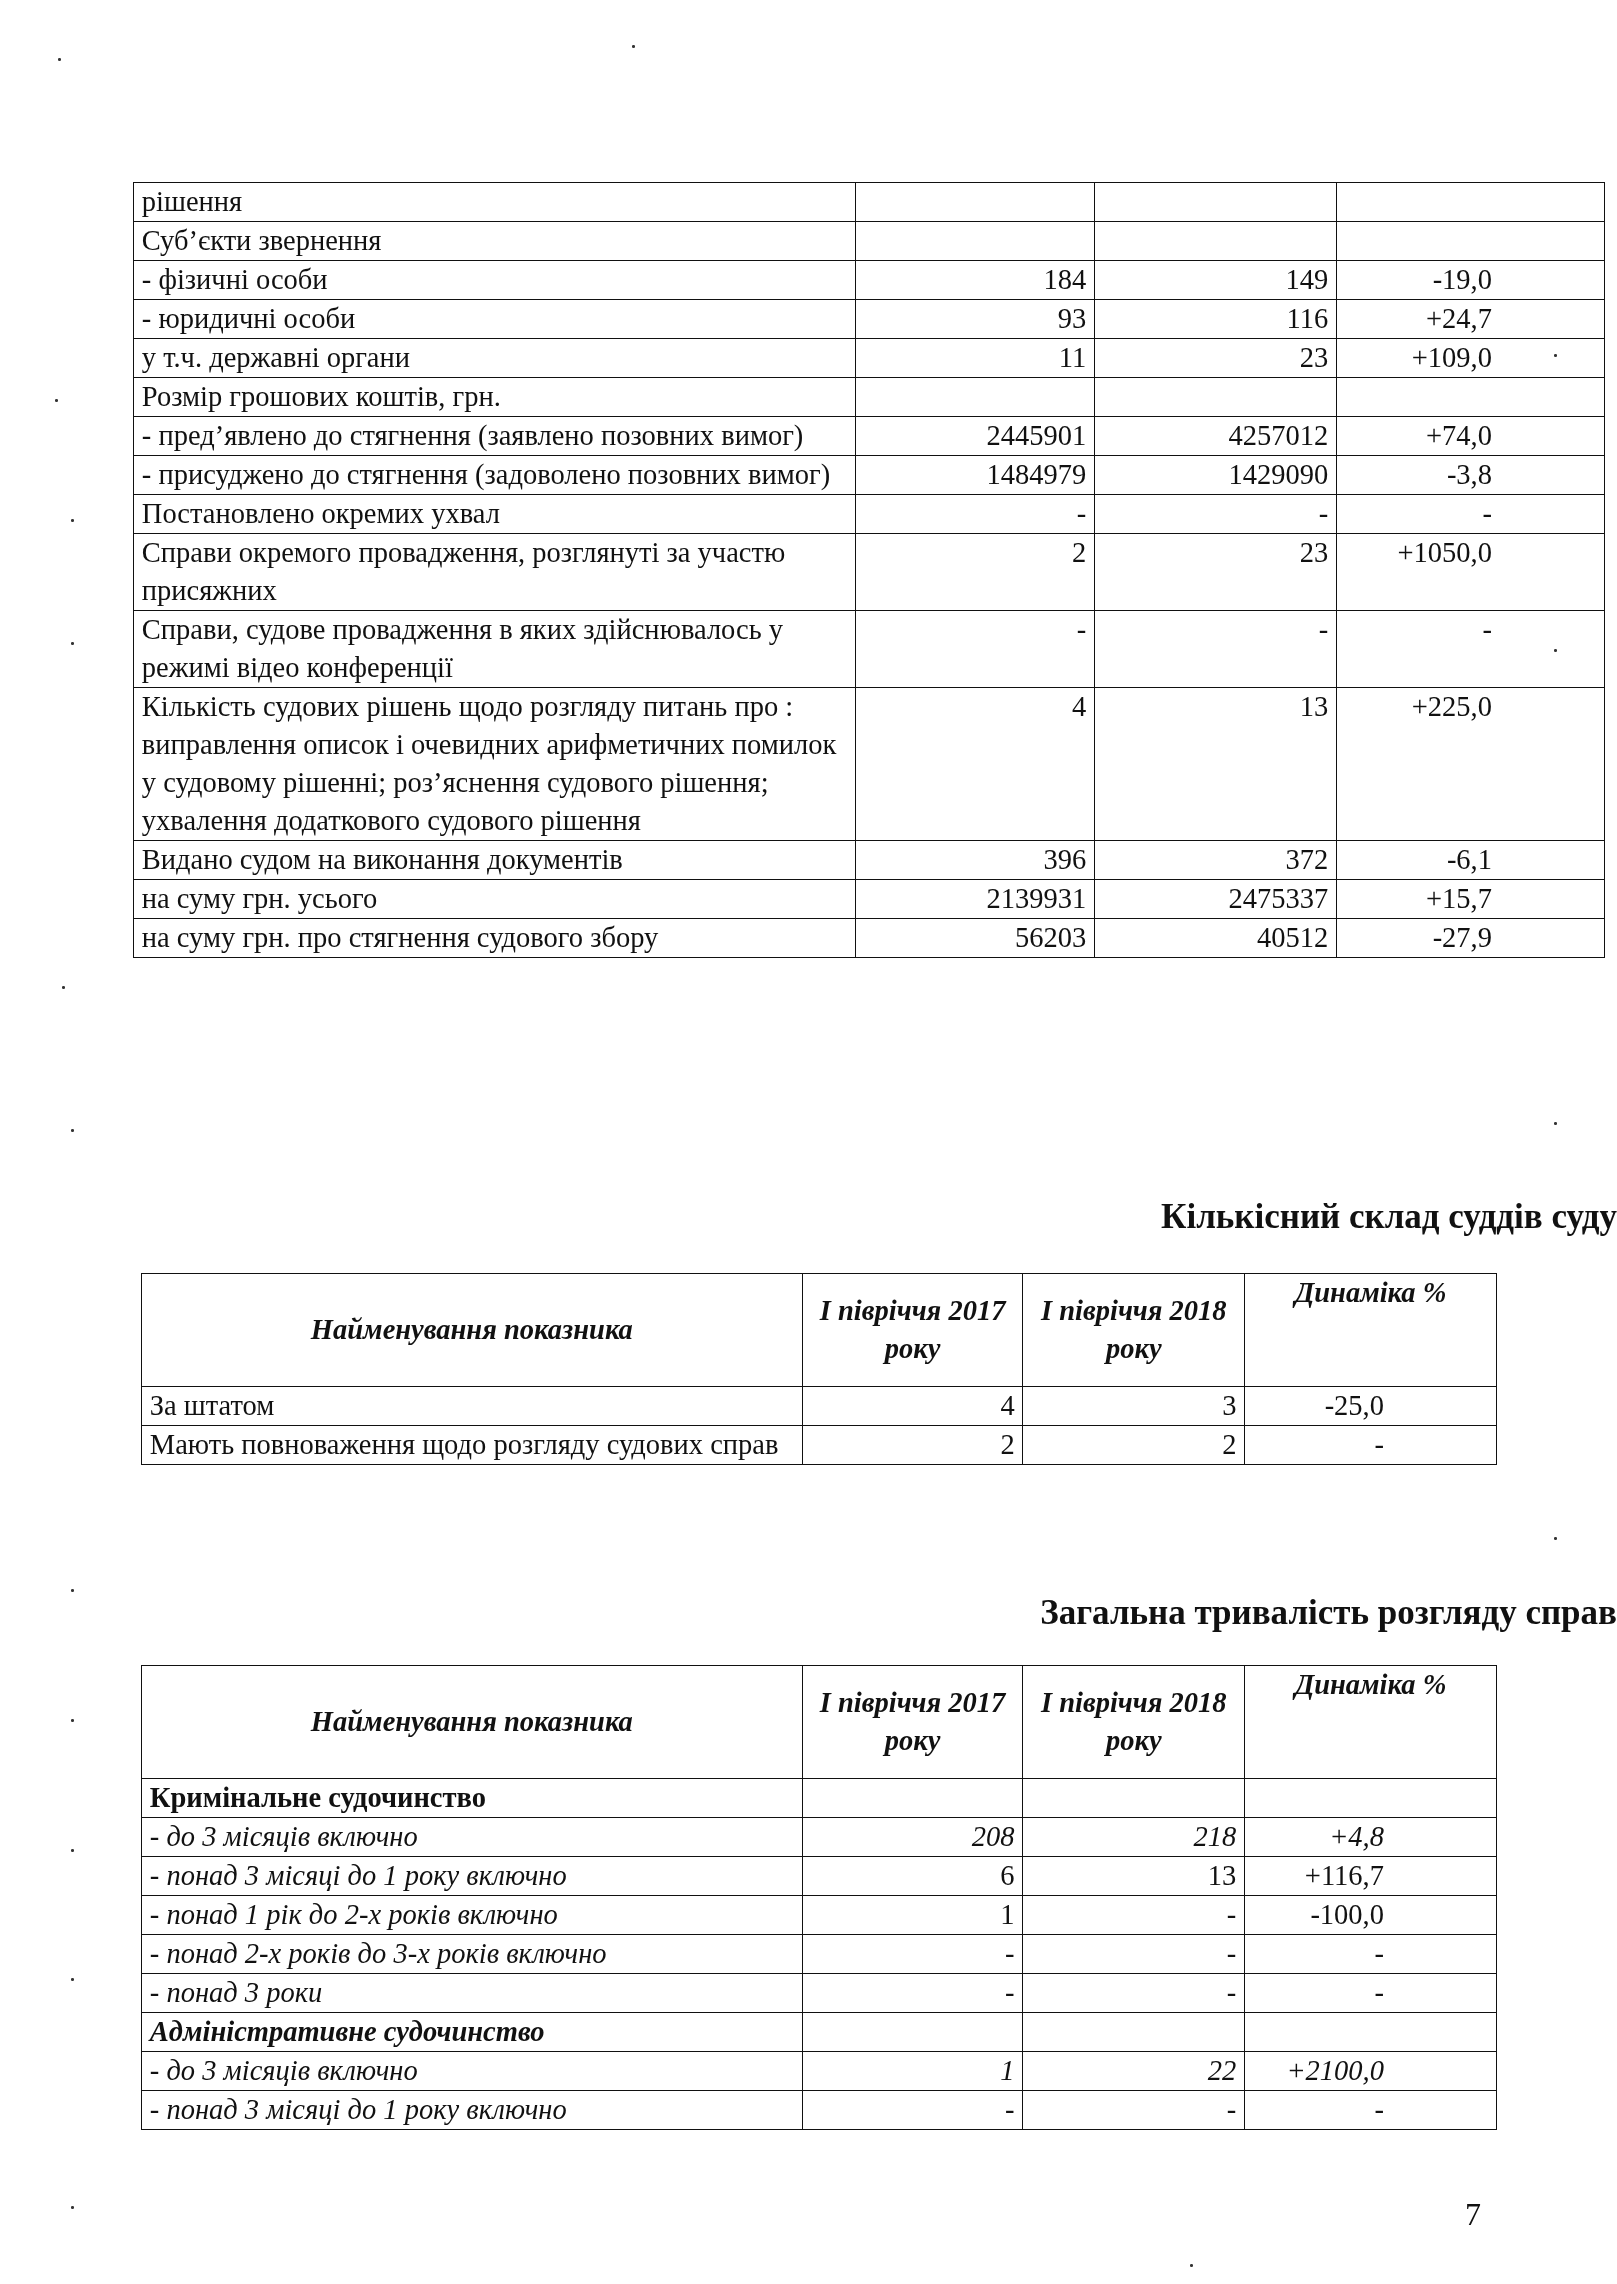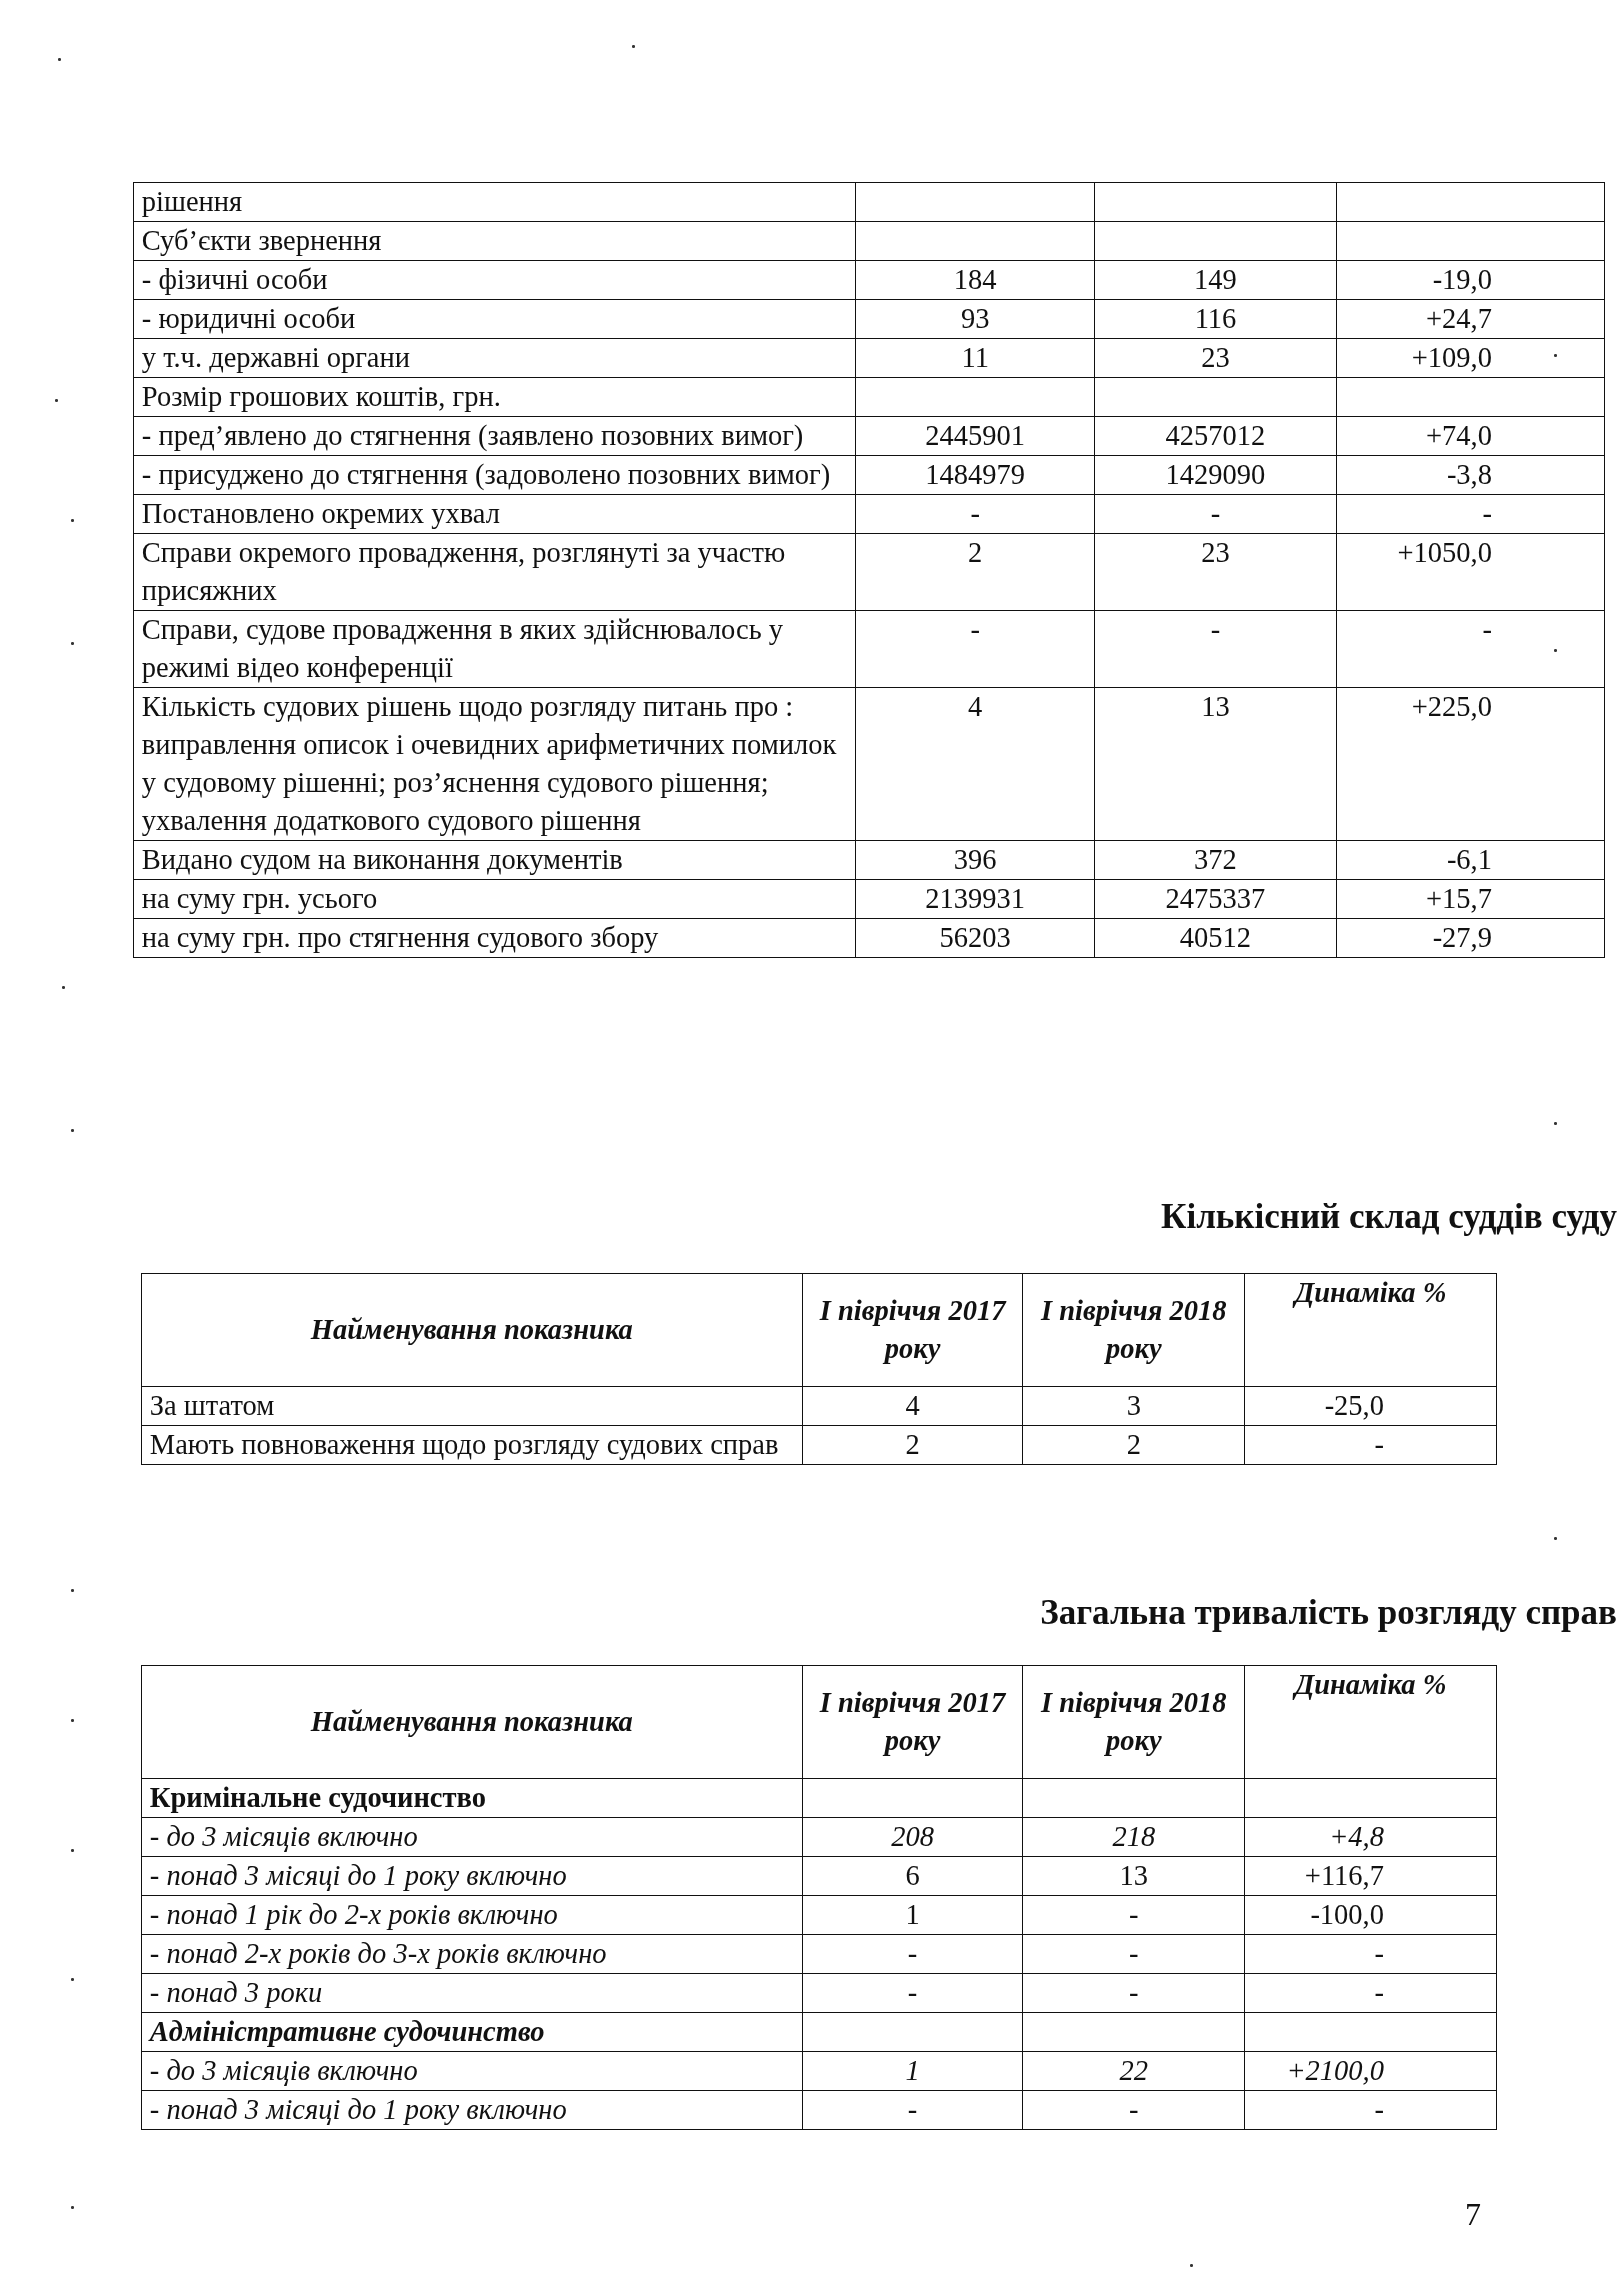--- a/index.html
+++ b/index.html
@@ -1,21 +1,21 @@
 <!DOCTYPE html>
 <html style="font-size:10.4px"><head>
 <meta charset="utf-8">
 <style>
   html, body { margin:0; padding:0; background:#fff; }
   body { width:1617px; height:2284px; position:relative; font-family:"Liberation Serif", serif; color:#111; overflow:hidden; }
   table { border-collapse:collapse; position:absolute; font-size:28.5px; line-height:38px; }
   td, th { border:1.9px solid #111; padding:0 7.8px; vertical-align:top; }
   #t1 { left:133px; top:156px; width:1472px;margin-top:26px; }
   #t1 col.c1 { width:663px; } #t1 col.c2 { width:219px; } #t1 col.c3 { width:222px; } #t1 col.c4 { width:246px; }
-  td.num { text-align:center; }
+  td.num { text-align:right; }
   td.dyn { text-align:right; padding-right:112px; }
   .h2 { position:absolute; left:0; width:1617px; text-align:right; font-weight:bold; font-size:35px; }
   #h-judges { top:1197px; }
   #h-duration { top:1593px; }
   #t2 { left:141px; top:1273px; width:1356px; }
   #t3 { left:141px; top:1665px; width:1356px; }
   #t2 col.c1, #t3 col.c1 { width:662px; } #t2 col.c2, #t3 col.c2 { width:221px; } #t2 col.c3, #t3 col.c3 { width:222px; } #t2 col.c4, #t3 col.c4 { width:252px; }
   th { font-style:italic; font-weight:bold; text-align:center; vertical-align:middle; line-height:38px; height:112px; }
   td.mid { vertical-align:middle; }
   .it { font-style:italic; }

